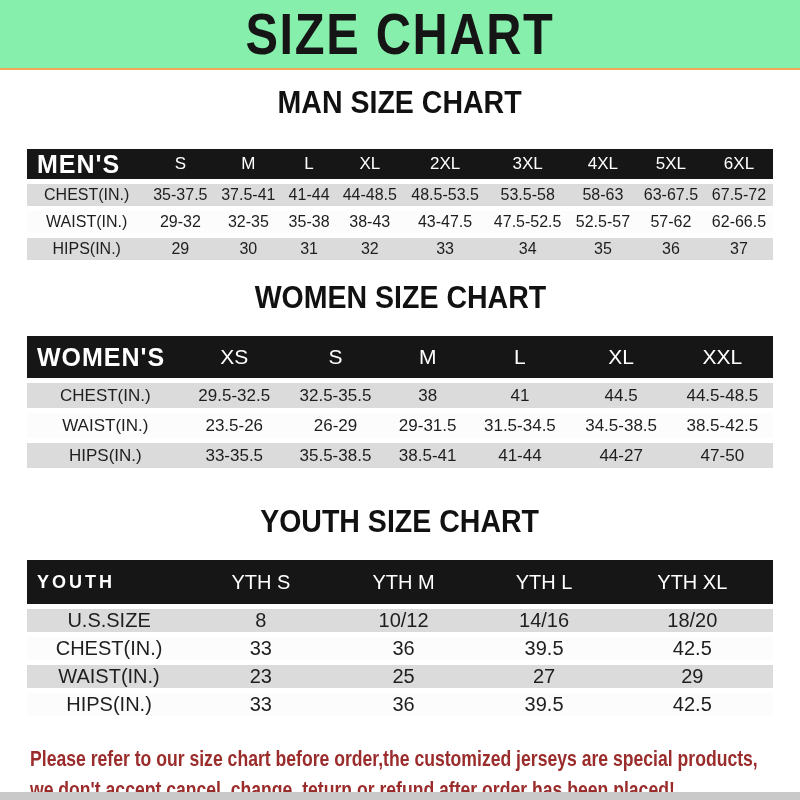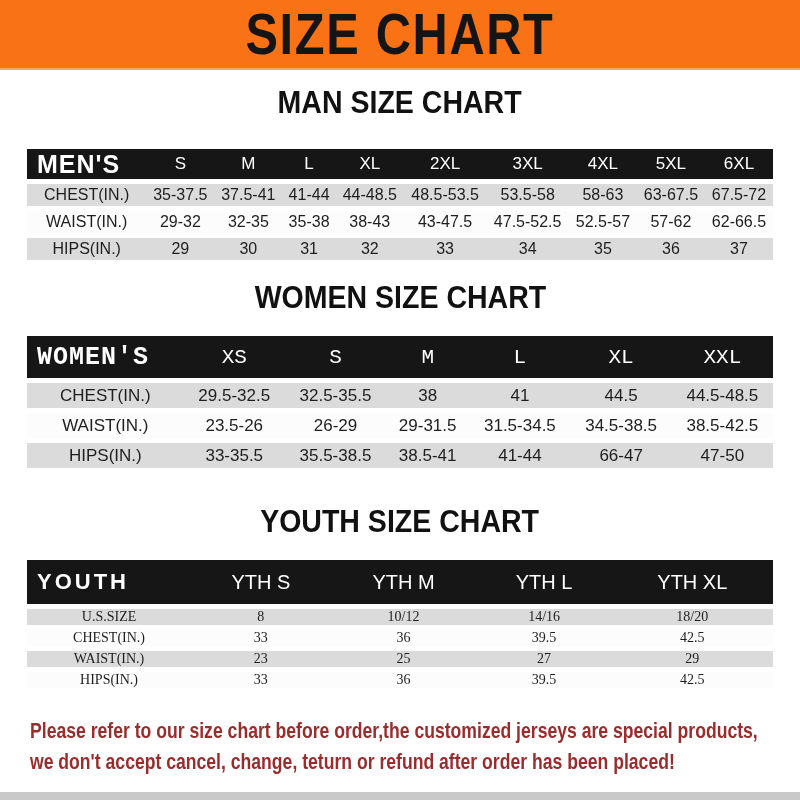--- a/index.html
+++ b/index.html
@@ -28,41 +28,41 @@
   thead th.rowlabel { text-align:left; padding-left:10px; font-weight:700;
                       letter-spacing:1px; white-space:nowrap; }
   tbody td { text-align:center; color:#1e1e1e; padding:0 4px; }
   tbody td.rowhead { white-space:nowrap;margin-left:16px; }
   tbody tr:nth-child(odd) td  { background:#DBDBDB; }
   tbody tr:nth-child(even) td { background:#FCFCFC; }
 
   .tbl-men   thead th { height:30px; font-size:17px; }
   .tbl-men   thead th.rowlabel { font-size:25px; width:16%; }
   .tbl-men   tbody td { height:22px; font-size:16px; }
-  .tbl-women thead th { height:42px; font-size:21px;font-family:Liberation Mono, monospace; }
+  .tbl-women thead th { height:42px; font-size:21px; }
   .tbl-women thead th.rowlabel { font-size:25px; width:21%; }
   .tbl-women tbody td { height:25px; font-size:17px; }
   .tbl-youth thead th { height:44px; font-size:20px; }
-  .tbl-youth thead th.rowlabel { font-size:22px; width:22%; letter-spacing:3px; }
-  .tbl-youth tbody td { height:16px; font-size:14px;font-family:Liberation Serif, serif; }
+  .tbl-youth thead th.rowlabel { font-size:18px; width:22%; letter-spacing:3px; }
+  .tbl-youth tbody td { height:16px; font-size:20px; }
 
   
   .disclaimer { margin-top:22px; padding-left:30px; }
   .disclaimer .line { font-size:22px; font-weight:700; line-height:31px;
                       white-space:nowrap; transform:scaleX(0.8);
                       transform-origin:left center; }
 
   
   .bottom-strip { position:absolute; left:0; bottom:0; width:800px; height:8px;
                   background:#C9C9C9; }
 </style>
 </head>
 <body>
 
-<div class="banner" style="background: #f97316;">
+<div class="banner" style="background: #86efac;">
   <span class="banner-title">SIZE CHART</span>
 </div>
 
 <div class="section-title st-men">
   <span>MAN SIZE CHART</span>
 </div>
 <table class="tbl-men">
     <thead>
       <tr>
         <th class="rowlabel">MEN'S</th>
@@ -150,21 +150,21 @@
         <td>31.5-34.5</td>
         <td>34.5-38.5</td>
         <td>38.5-42.5</td>
       </tr>
       <tr>
         <td class="rowhead">HIPS(IN.)</td>
         <td>33-35.5</td>
         <td>35.5-38.5</td>
         <td>38.5-41</td>
         <td>41-44</td>
-        <td>66-47</td>
+        <td>44-27</td>
         <td>47-50</td>
       </tr>
     </tbody>
   </table>
 
 <div class="section-title st-youth">
   <span>YOUTH SIZE CHART</span>
 </div>
 <table class="tbl-youth">
     <thead>

